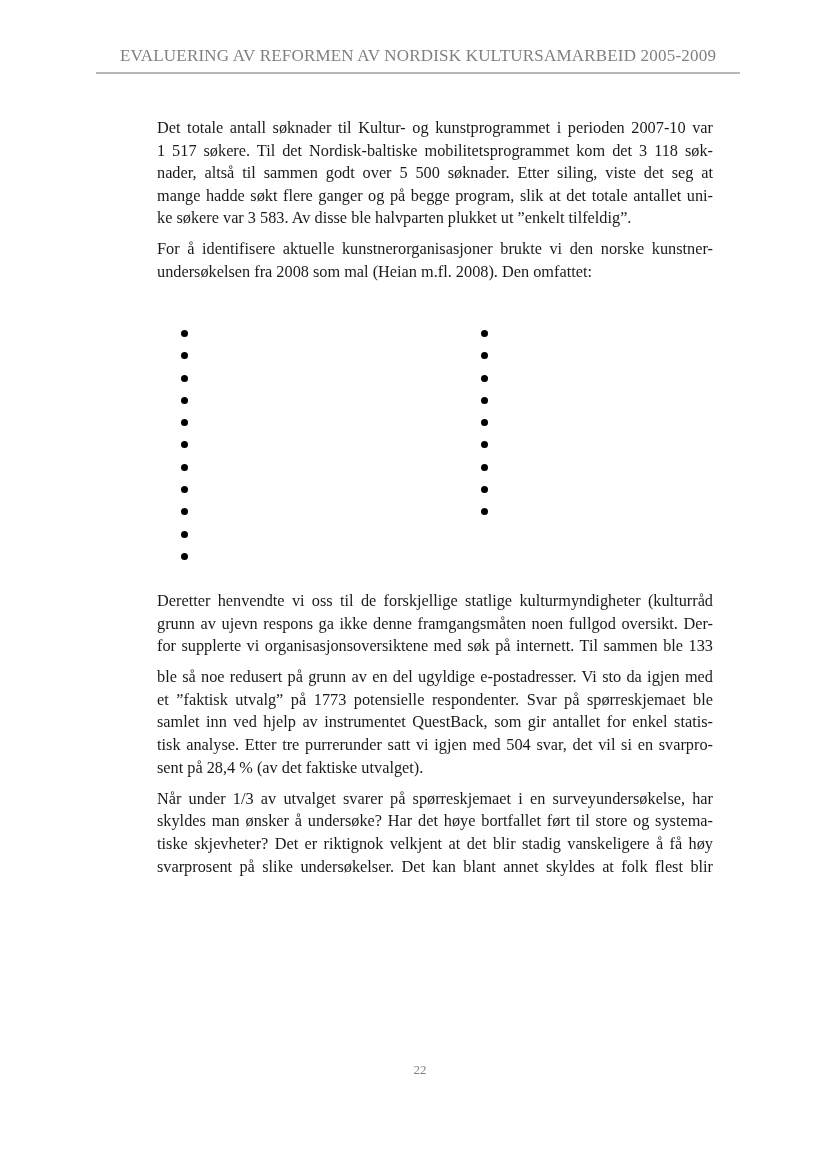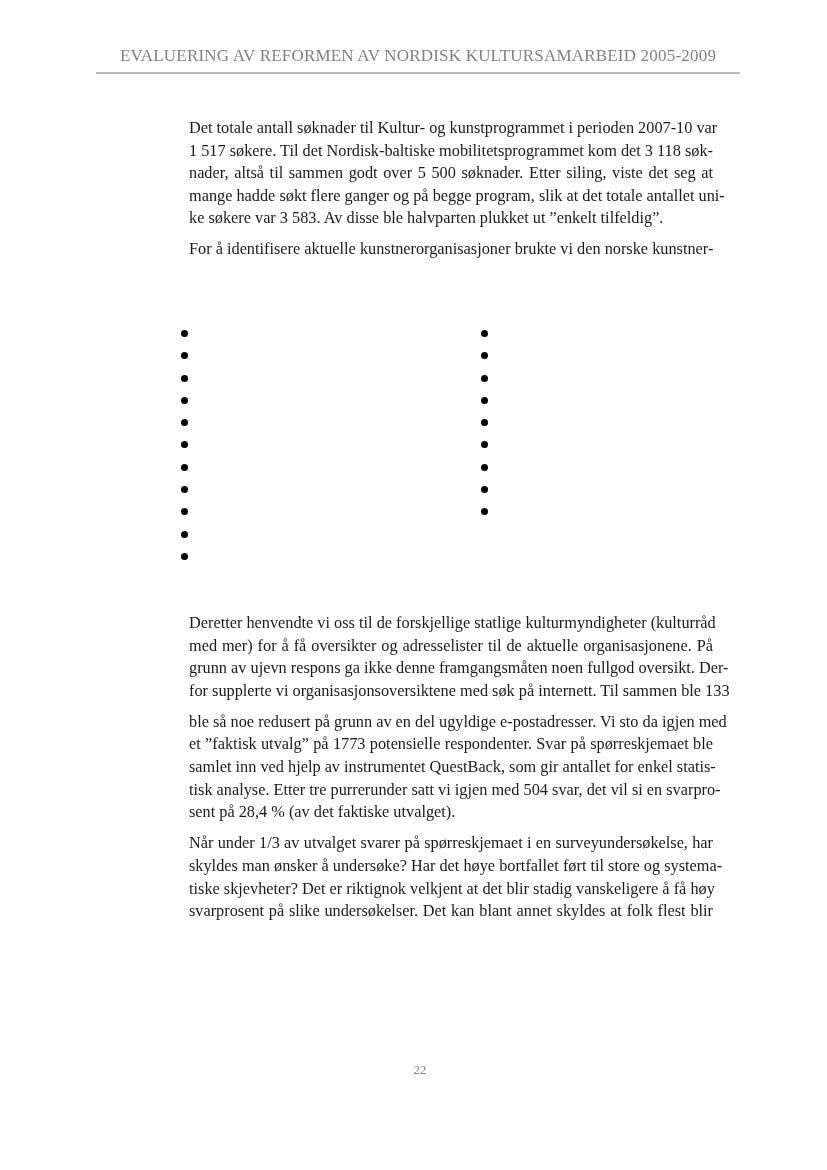--- a/index.html
+++ b/index.html
@@ -45,27 +45,26 @@
     .body-text p {
       margin: 0 0 8.5px 0;
       text-align: justify;
       text-align-last: left;
     }
     .line {
       display: block;
       white-space: nowrap;
       text-align: justify;
       text-align-last: justify;
-      margin-left: 32px;
     }
     .line.last {
       text-align-last: left;
     }
     #block-top { top: 117px; }
-    #block-mid { top: 612px; }
+    #block-mid { top: 590px; }
 
     .bullet-col {
       position: absolute;
       top: 322px;
       list-style: none;
       margin: 0;
       padding: 0;
     }
     .bullet-col.left { left: 180px; }
     .bullet-col.right { left: 480px; }
@@ -101,20 +100,21 @@
 <div class="body-text" id="block-top">
   <p>
     <span class="line">Det totale antall søknader til Kultur- og kunstprogrammet i perioden 2007-10 var</span>
     <span class="line">1 517 søkere. Til det Nordisk-baltiske mobilitetsprogrammet kom det 3 118 søk-</span>
     <span class="line">nader, altså til sammen godt over 5 500 søknader. Etter siling, viste det seg at</span>
     <span class="line">mange hadde søkt flere ganger og på begge program, slik at det totale antallet uni-</span>
     <span class="line last">ke søkere var 3 583. Av disse ble halvparten plukket ut ”enkelt tilfeldig”.</span>
   </p>
   <p>
     <span class="line">For å identifisere aktuelle kunstnerorganisasjoner brukte vi den norske kunstner-</span>
+    <span class="line last">undersøkelsen fra 2008 som mal (Heian m.fl. 2008). Den omfattet:</span>
   </p>
 </div>
 
 <ul class="bullet-col left">
   <li><span class="dot"></span><span></span></li>
   <li><span class="dot"></span><span></span></li>
   <li><span class="dot"></span><span></span></li>
   <li><span class="dot"></span><span></span></li>
   <li><span class="dot"></span><span></span></li>
   <li><span class="dot"></span><span></span></li>
@@ -133,21 +133,20 @@
   <li><span class="dot"></span><span></span></li>
   <li><span class="dot"></span><span></span></li>
   <li><span class="dot"></span><span></span></li>
   <li><span class="dot"></span><span></span></li>
   <li><span class="dot"></span><span></span></li>
 </ul>
 
 <div class="body-text" id="block-mid">
   <p>
     <span class="line">Deretter henvendte vi oss til de forskjellige statlige kulturmyndigheter (kulturråd</span>
-    <span class="line">med mer) for å få oversikter og adresselister til de aktuelle organisasjonene. På</span>
     <span class="line">grunn av ujevn respons ga ikke denne framgangsmåten noen fullgod oversikt. Der-</span>
     <span class="line">for supplerte vi organisasjonsoversiktene med søk på internett. Til sammen ble 133</span>
   </p>
   <p>
     <span class="line">ble så noe redusert på grunn av en del ugyldige e-postadresser. Vi sto da igjen med</span>
     <span class="line">et ”faktisk utvalg” på 1773 potensielle respondenter. Svar på spørreskjemaet ble</span>
     <span class="line">samlet inn ved hjelp av instrumentet QuestBack, som gir antallet for enkel statis-</span>
     <span class="line">tisk analyse. Etter tre purrerunder satt vi igjen med 504 svar, det vil si en svarpro-</span>
     <span class="line last">sent på 28,4 % (av det faktiske utvalget).</span>
   </p>

